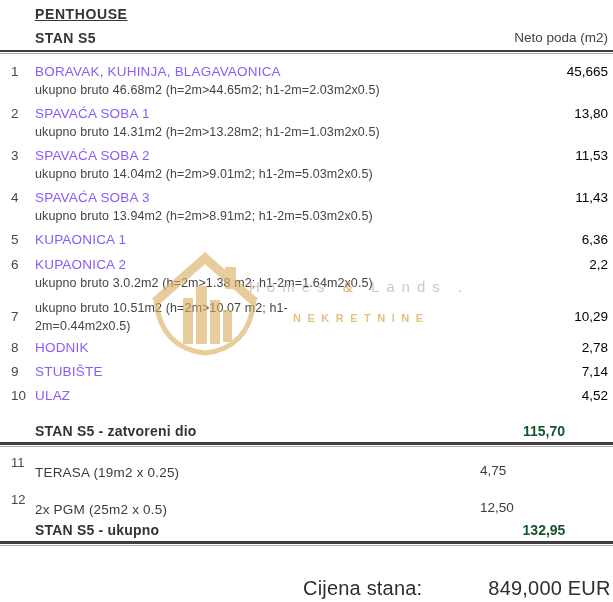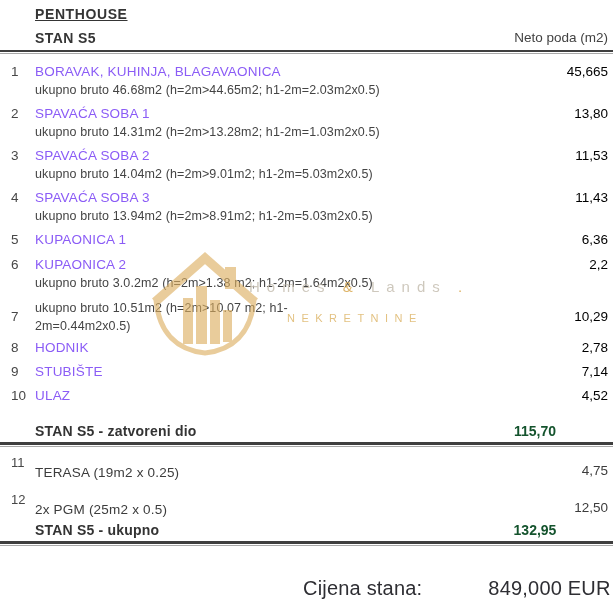--- a/index.html
+++ b/index.html
@@ -20,39 +20,39 @@
   .trow { display:flex; align-items:flex-start; padding-right:5px; }
   .trow .num { width:35px; box-sizing:border-box; padding-left:11px; font-size:13.5px; line-height:18px; color:#474747; flex:none; }
   .trow .main { flex:1; min-width:0; }
   .name { font-size:13.5px; line-height:18px; letter-spacing:0.2px; color:#8b5cf6; }
   .detail { font-size:12.5px; line-height:18px; letter-spacing:0.1px; color:#444; }
   .detail.prewrap { white-space:pre-line; }
   .trow .val { width:128px; flex:none; text-align:right; font-size:13.5px; line-height:18px; color:#000000; }
   .num.mid, .val.mid { align-self:center; }
   .mt9{margin-top:9px;} .mt6{margin-top:6px;} .mt7{margin-top:7px;} .mt4{margin-top:4px;}
   
-  .srow { display:flex; align-items:center; padding-right:14px; font-weight:bold; }
+  .srow { display:flex; align-items:center; padding-right:5px; font-weight:bold; }
   .srow .label { margin-left:35px; flex:1; font-size:14px; letter-spacing:0.2px; color:#333; }
   .srow .val { width:128px; text-align:center; font-size:14px; color:#14532d; }
   .sub-gap { height:18px; }
   
   .xrow { display:flex; align-items:flex-start; padding-right:5px; }
   .xrow .num { width:35px; box-sizing:border-box; padding-left:11px; font-size:13px; line-height:16px; color:#474747; flex:none; }
   .xrow .main { flex:1; padding-top:10px; font-size:13.5px; letter-spacing:0.2px; color:#3c3c3c; }
-  .xrow .val { width:128px; flex:none; text-align:right; padding-top:8px; font-size:13.5px; color:#3c3c3c; }
+  .xrow .val { width:128px; flex:none; text-align:left; padding-top:8px; font-size:13.5px; color:#3c3c3c; }
   
   .price { display:flex; align-items:baseline; margin-top:31px; padding-left:303px; font-size:20px; color:#2e2e33; }
   .price .p-label { letter-spacing:0.2px; }
   .price .p-value { margin-left:66px; letter-spacing:0.2px; }
   
   .wm { position:absolute; pointer-events:none; }
   .wm-logo { left:148px; top:252px; width:114px; height:104px; opacity:0.62; }
   .wm-brand { left:249px; top:278px; font-size:15px; font-weight:normal; letter-spacing:7px; color:var(--wm-muted,#c6bfb2); opacity:0.85; white-space:nowrap; }
   .wm-brand .amp, .wm-brand .dot { color:var(--wm-gold,#d8a74e); }
-  .wm-tag { left:287px; top:312px; font-size:11px; font-weight:normal; letter-spacing:6.5px; color:var(--wm-tag,#e0bb74); opacity:0.9; white-space:nowrap; }
+  .wm-tag { left:293px; top:312px; font-size:11px; font-weight:bold; letter-spacing:6.5px; color:var(--wm-tag,#e0bb74); opacity:0.9; white-space:nowrap; }
 </style>
 </head>
 <body>
 
 <div class="page">
 
   <div class="doc-head">
     <div class="title">PENTHOUSE</div>
     <div class="subrow">
       <span class="stan">STAN S5</span>

